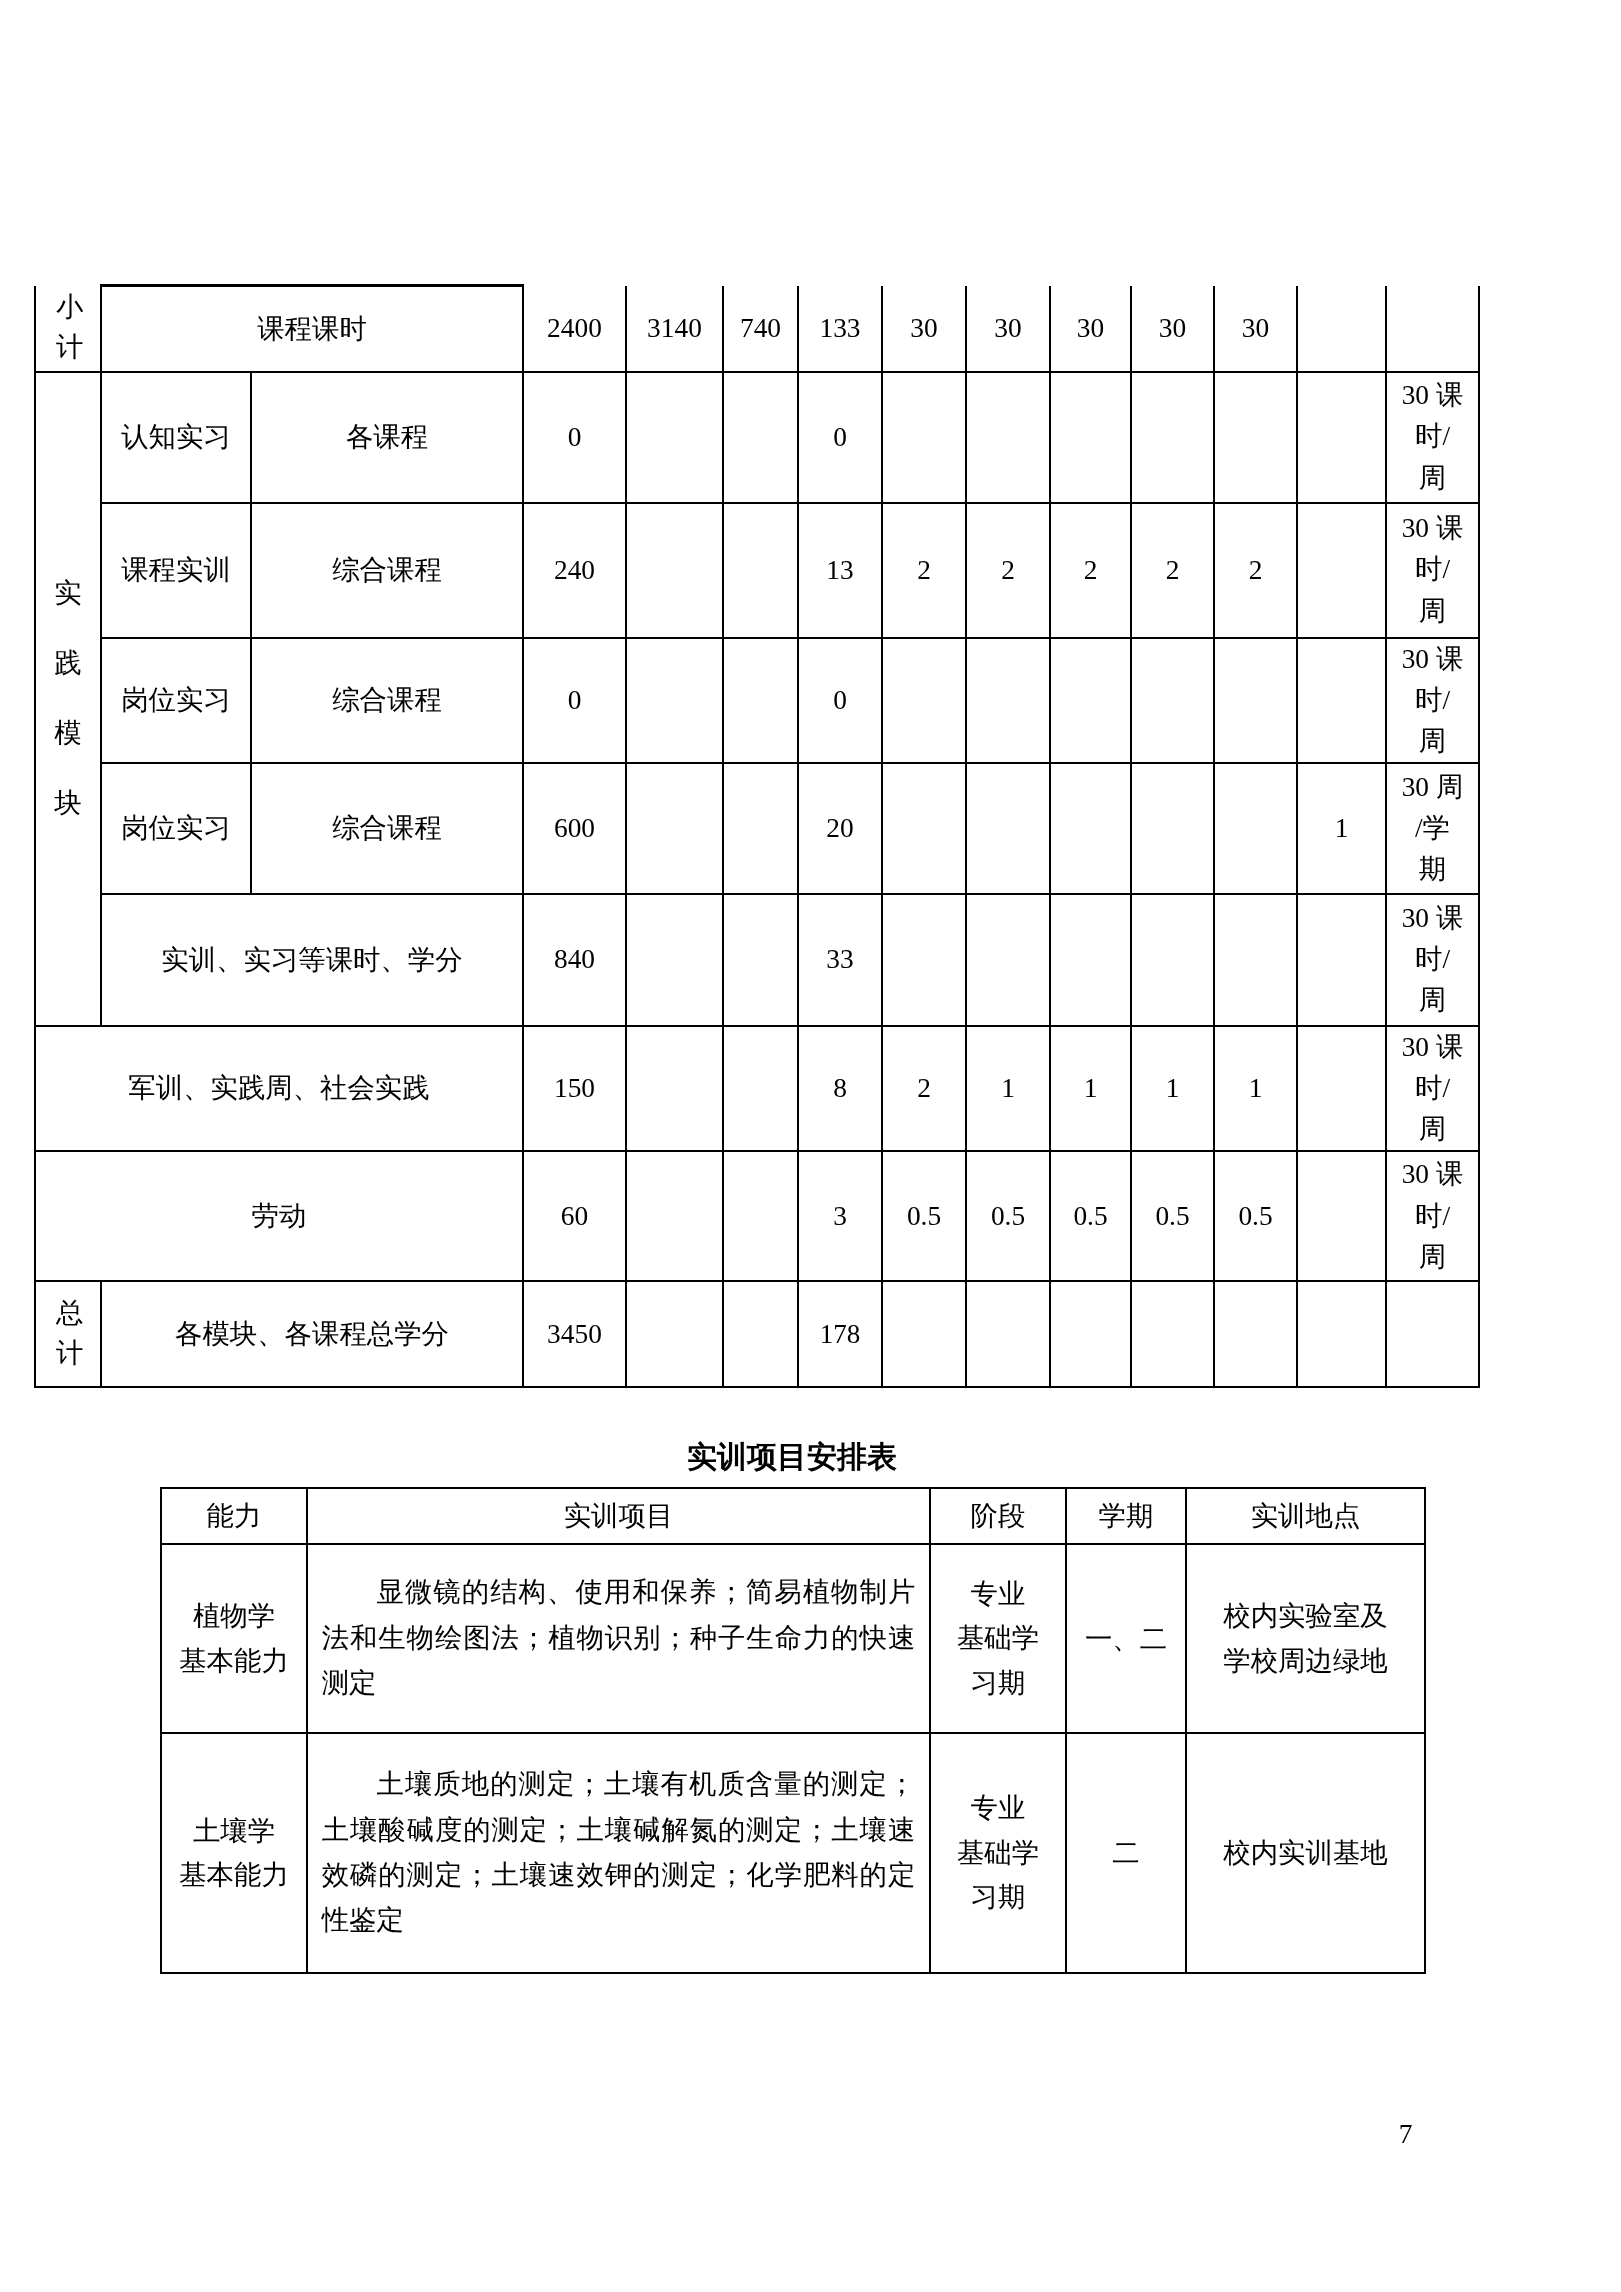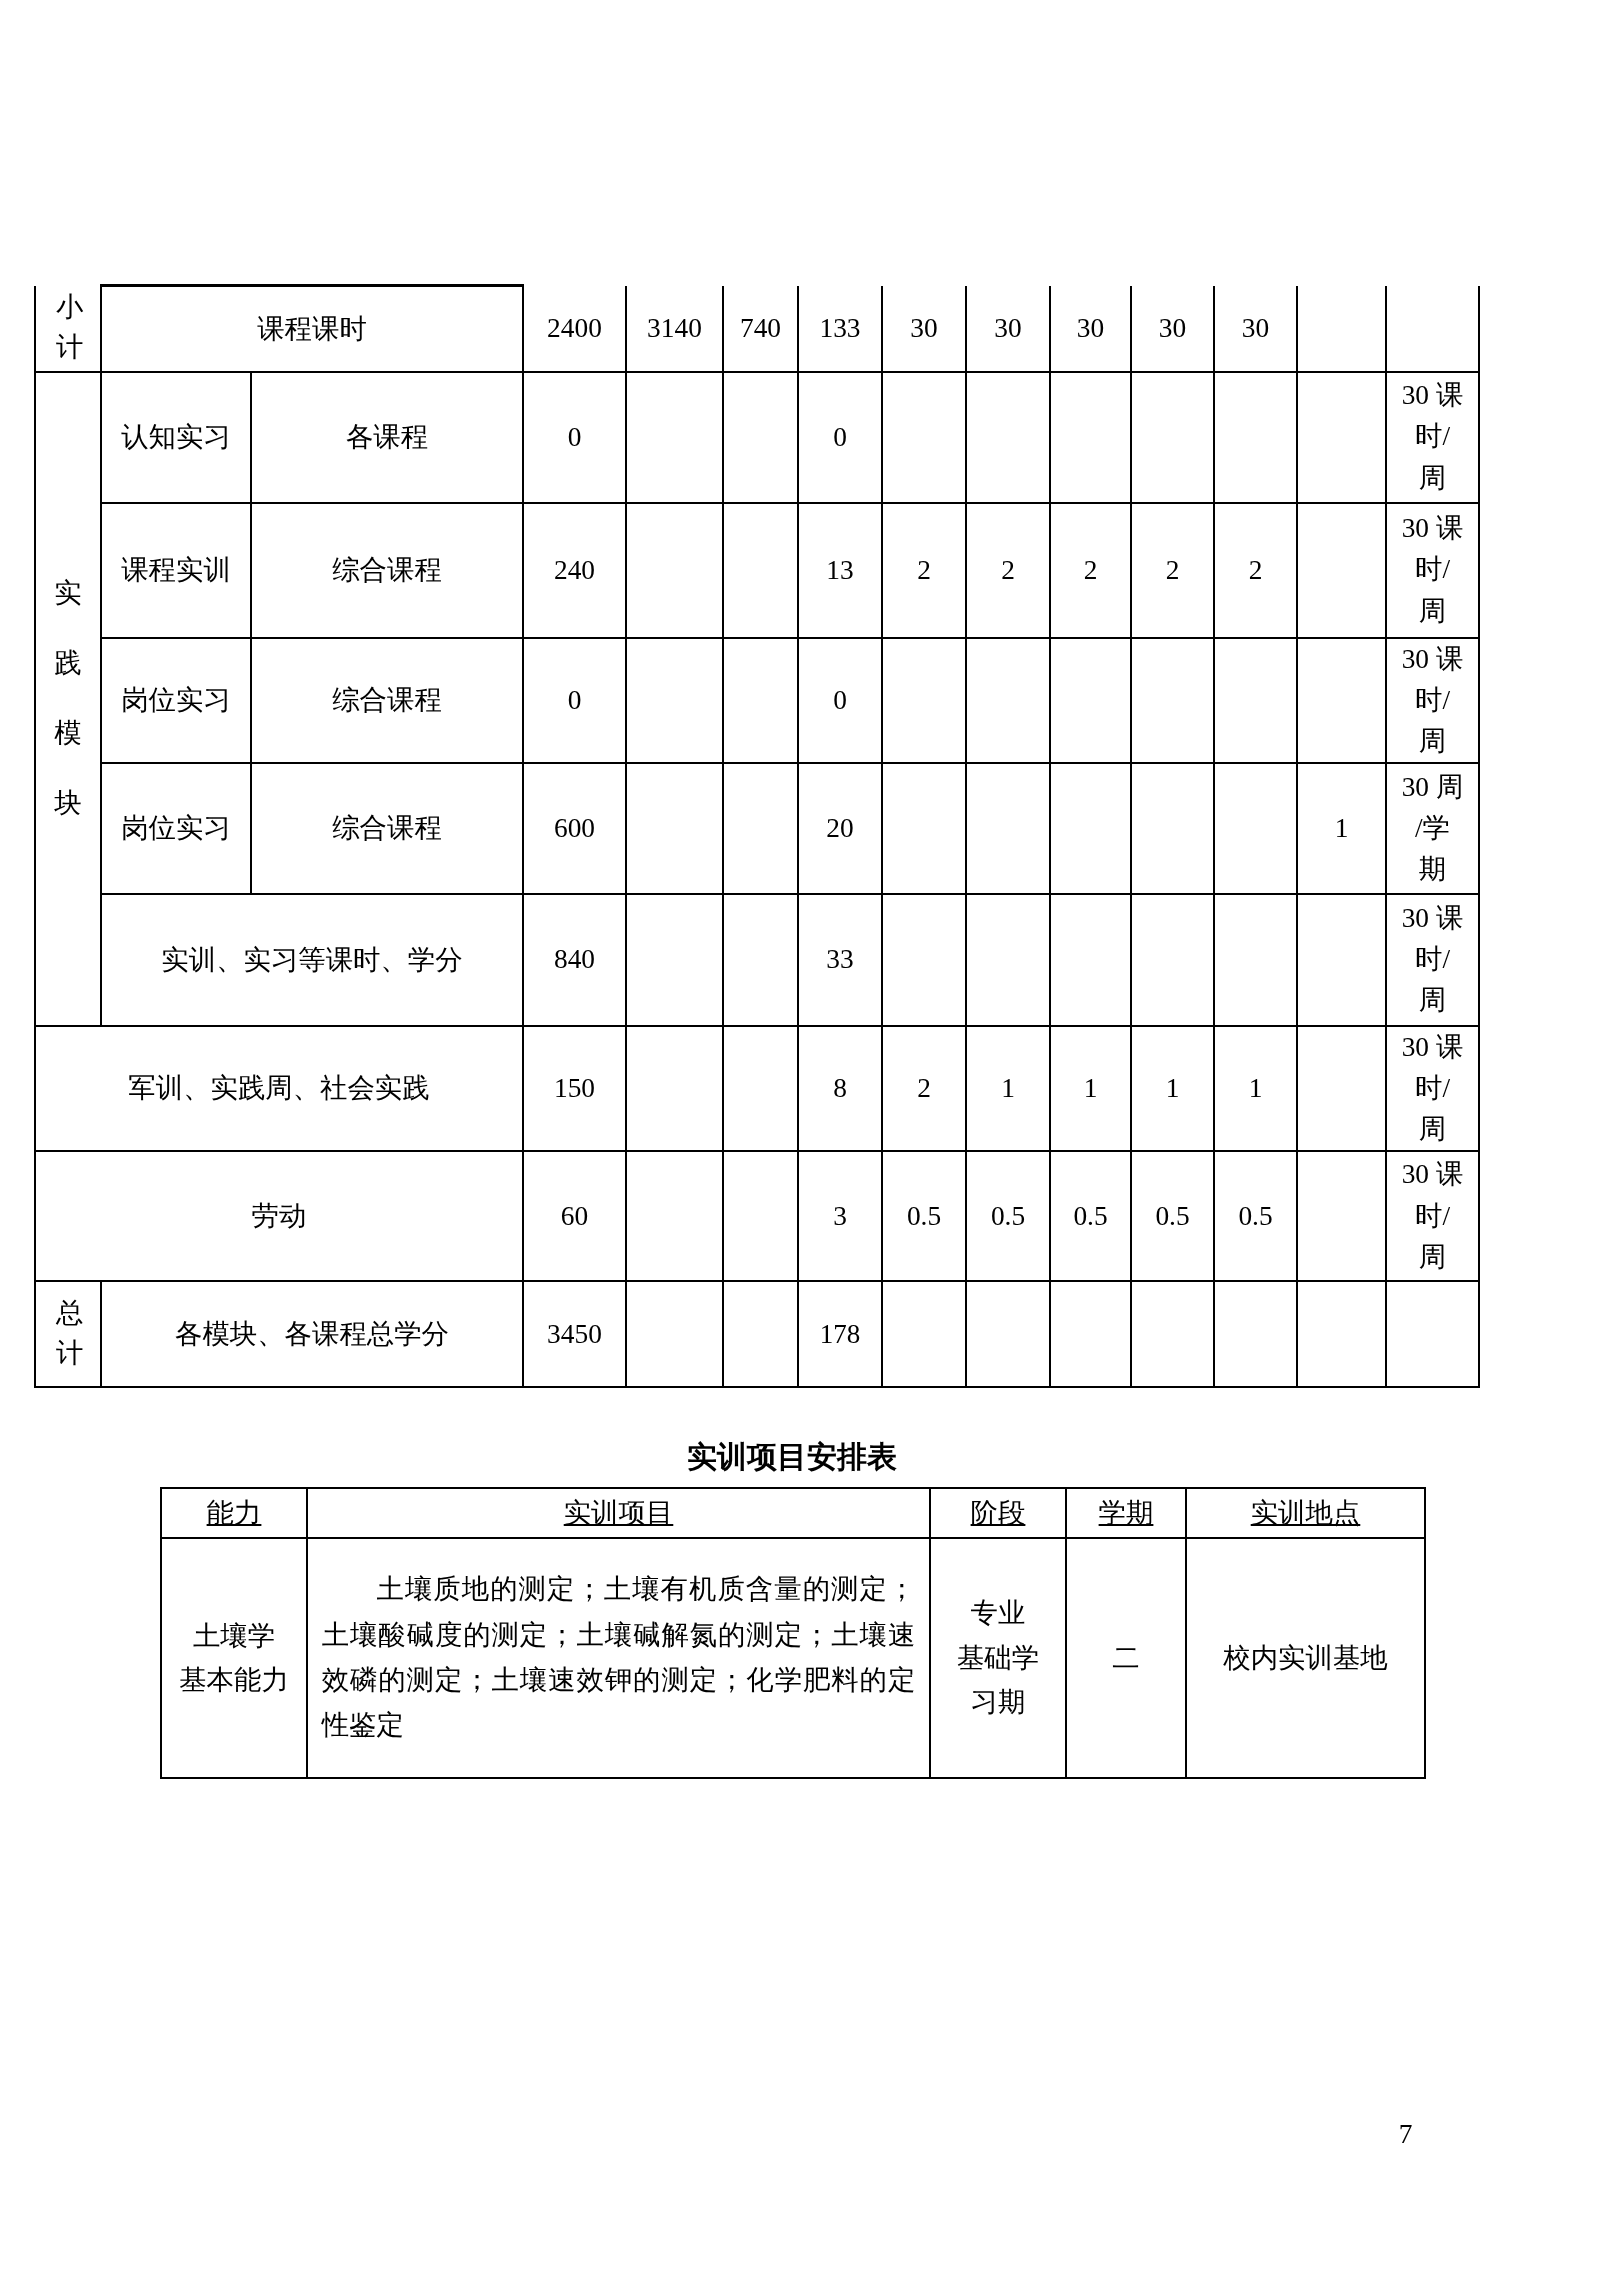--- a/index.html
+++ b/index.html
@@ -41,21 +41,21 @@
   .modlab { padding: 0 11px; word-break: break-all; line-height: 2.55; margin-top: 48px; }
   .note { white-space: pre-line; line-height: 1.5; border-radius: 31px; }
   .small { font-size: 27px; }
   
   .title {
     position: absolute; left: 160px; top: 1437px; width: 1264px;
     text-align: center; font-weight: bold; font-size: 30px;
   }
   #t2wrap { position: absolute; left: 160px; top: 1487px; }
   #t2 { width: 1264px; }
-  #t2 tr.hd  { height: 50px; text-decoration: underline; }
+  #t2 tr.hd  { height: 56px; }
   #t2 tr.tr1 { height: 189px; }
   #t2 tr.tr2 { height: 240px; }
   .pre { white-space: pre-line; line-height: 1.62; }
   .project {
     text-align: justify;
     text-indent: 2em;
     padding: 0 13.7px;
     line-height: 1.66;
   }
   .pageno {
@@ -250,20 +250,31 @@
           <col style="width:239px">
       </colgroup>
       <tbody>
           <tr class="hd">
         <th>能力</th>
         <th>实训项目</th>
         <th>阶段</th>
         <th>学期</th>
         <th>实训地点</th>
       </tr>
+      <tr class="tr1">
+        <td class="pre">植物学
+基本能力</td>
+        <td class="project">显微镜的结构、使用和保养；简易植物制片法和生物绘图法；植物识别；种子生命力的快速测定</td>
+        <td class="pre">专业
+基础学
+习期</td>
+        <td>一、二</td>
+        <td class="pre">校内实验室及
+学校周边绿地</td>
+      </tr>
       <tr class="tr2">
         <td class="pre">土壤学
 基本能力</td>
         <td class="project">土壤质地的测定；土壤有机质含量的测定；土壤酸碱度的测定；土壤碱解氮的测定；土壤速效磷的测定；土壤速效钾的测定；化学肥料的定性鉴定</td>
         <td class="pre">专业
 基础学
 习期</td>
         <td>二</td>
         <td class="pre">校内实训基地</td>
       </tr>

